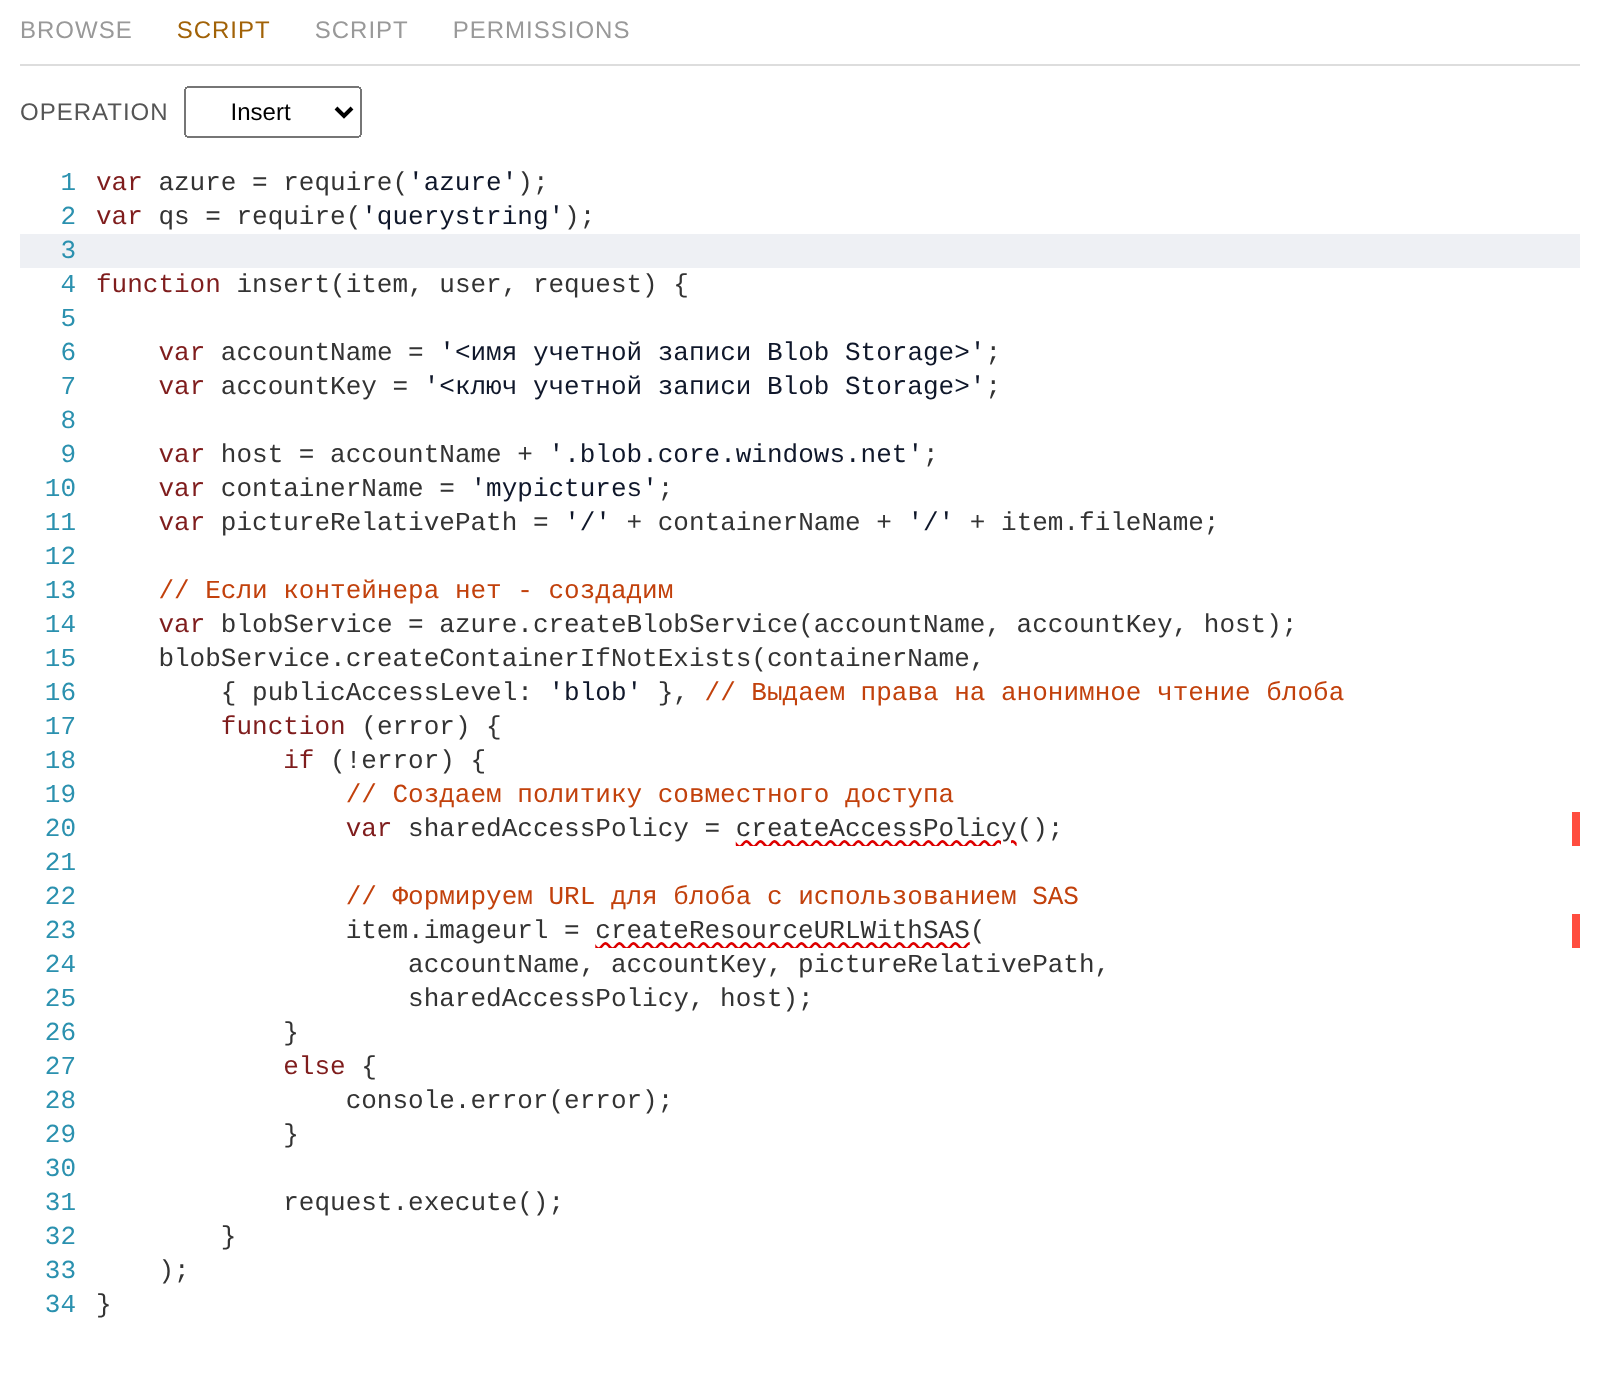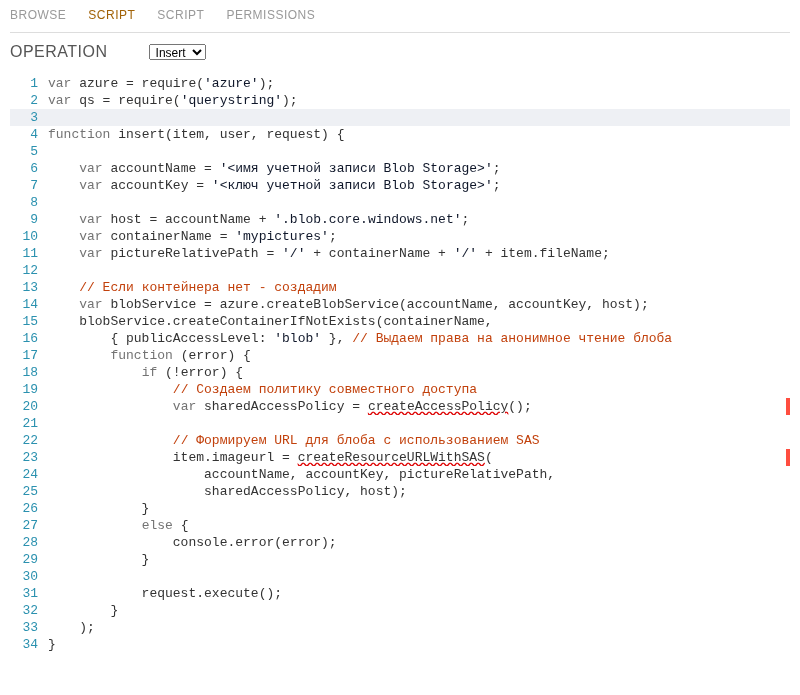--- a/index.html
+++ b/index.html
@@ -16,22 +16,22 @@
   .page-title { font-size: 30px; font-weight: 300; color: #666; letter-spacing: 1px; }
   .badge { font-size: 12px; color: #7fba00; font-weight: 400; }
 
   .tabs { display: flex; gap: 22px; font-size: 12px; letter-spacing: 0.5px; color: #999; margin-bottom: 10px; }
   .tab { cursor: pointer; }
   .tab.active { color: #a16207; font-weight: 500; }
 
   .divider { border: none; border-top: 1px solid #ddd; margin: 0 0 10px 0; }
 
   .op-row { display: flex; align-items: center; gap: 8px; margin-bottom: 14px; }
-  .op-label { font-size: 16px; color: #555; letter-spacing: 0.5px; }
-  select.op-select { font-size: 12px; padding: 0 2px; height: 16px; margin-left: 33px; }
+  .op-label { font-size: 12px; color: #555; letter-spacing: 0.5px; }
+  select.op-select { font-size: 12px; padding: 0 18px; height: 26px; }
 
   .editor {
     font-family: Consolas, "Courier New", monospace;
     font-size: 13px;
     line-height: 17px;
     white-space: pre;
   }
   .code-row { display: flex; align-items: stretch; }
   .code-row.highlight { background: #eef0f4; }
   .gutter {
@@ -47,21 +47,21 @@
     position: relative;
     overflow: hidden;
   }
   .marker {
     position: absolute;
     right: 0; top: 0;
     width: 4px; height: 17px;
     background: #ff4d3f;
   }
 
-  .kw  { color: #737373; }   
+  .kw  { color: #7f1d1d; }   
   .str { color: #0f172a; }   
   .com { color: #c2410c; }   
   .squiggle {
     text-decoration-line: underline;
     text-decoration-style: wavy;
     text-decoration-color: #d00;
     font-family: Liberation Mono, monospace;
   }
 </style>
 </head>

